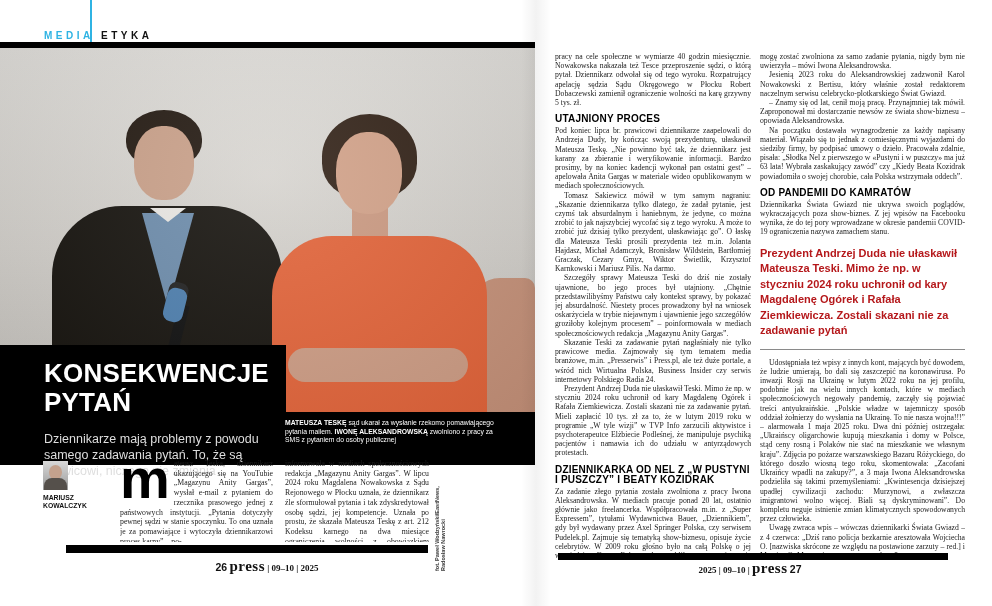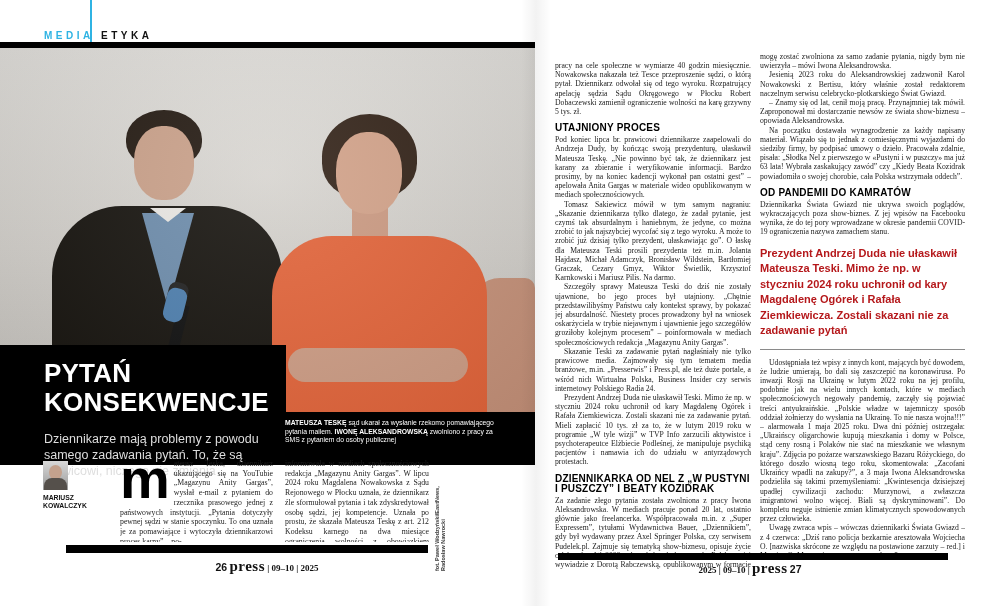--- a/index.html
+++ b/index.html
@@ -68,21 +68,21 @@
 
   .photo-credit{left:395px;top:520px;width:90px;height:12px;transform:rotate(-90deg);
                 font-family:"Liberation Sans",sans-serif;font-weight:bold;font-size:5.5px;
                 line-height:6px;color:#3a3a3a;white-space:nowrap;}
 
   .gutter{left:521px;top:0;width:30px;height:606px;
           background:linear-gradient(90deg,rgba(0,0,0,0) 0%,rgba(0,0,0,0.05) 50%,rgba(0,0,0,0) 100%);}
 
   
   .rp-col{font-size:7.7px;line-height:9.2px;text-align:justify;color:#1b1b1b;overflow:hidden;}
-  .rp-col1{left:555px;top:52px;width:196px;height:508px;margin-top:9px;}
+  .rp-col1{left:555px;top:52px;width:196px;height:508px;}
   .rp-col2{left:760px;top:52px;width:205px;height:508px;}
   .para{margin:0;}
   .para+.para,.rule+.para{text-indent:9px;}
   .subhead{font-family:"Liberation Sans",sans-serif;font-weight:bold;font-size:10px;line-height:10px;
            letter-spacing:0.2px;text-align:left;margin:7px 0 2px 0;color:#000;}
   .pullquote{font-family:"Liberation Sans",sans-serif;font-weight:800;font-size:11px;line-height:15.5px;
              color:#b5181b;text-align:left;margin:9px 0 10px 0;}
   .rule{border-top:1px solid #8a8a8a;margin:2px 0 8px 0;height:0;}
 </style>
 </head>
@@ -107,22 +107,22 @@
     <div class="abs woman-neck"></div>
     <div class="abs woman-top"></div>
     <div class="abs woman-arms"></div>
     <div class="abs woman-hair"></div>
     <div class="abs woman-face"></div>
   </div>
   <div class="abs photo-shade"></div>
 
   <div class="abs headline-box">
     <div class="headline">
+      <div>KONSEKWENCJE</div>
       <div>PYTAŃ</div>
-      <div>KONSEKWENCJE</div>
     </div>
     <div class="deck">Dziennikarze mają problemy z powodu samego zadawania pytań. To, że są prawicowi, niczego nie zmienia</div>
   </div>
 
   <div class="abs caption-box">
     <div class="caption"><b>MATEUSZA TESKĘ</b><span> sąd ukarał za wysłanie rzekomo pomawiającego pytania mailem. </span><b>IWONĘ ALEKSANDROWSKĄ</b><span> zwolniono z pracy za SMS z pytaniem do osoby publicznej</span></div>
   </div>
 
   <div class="abs author-photo">
     <div class="author-head"></div>

